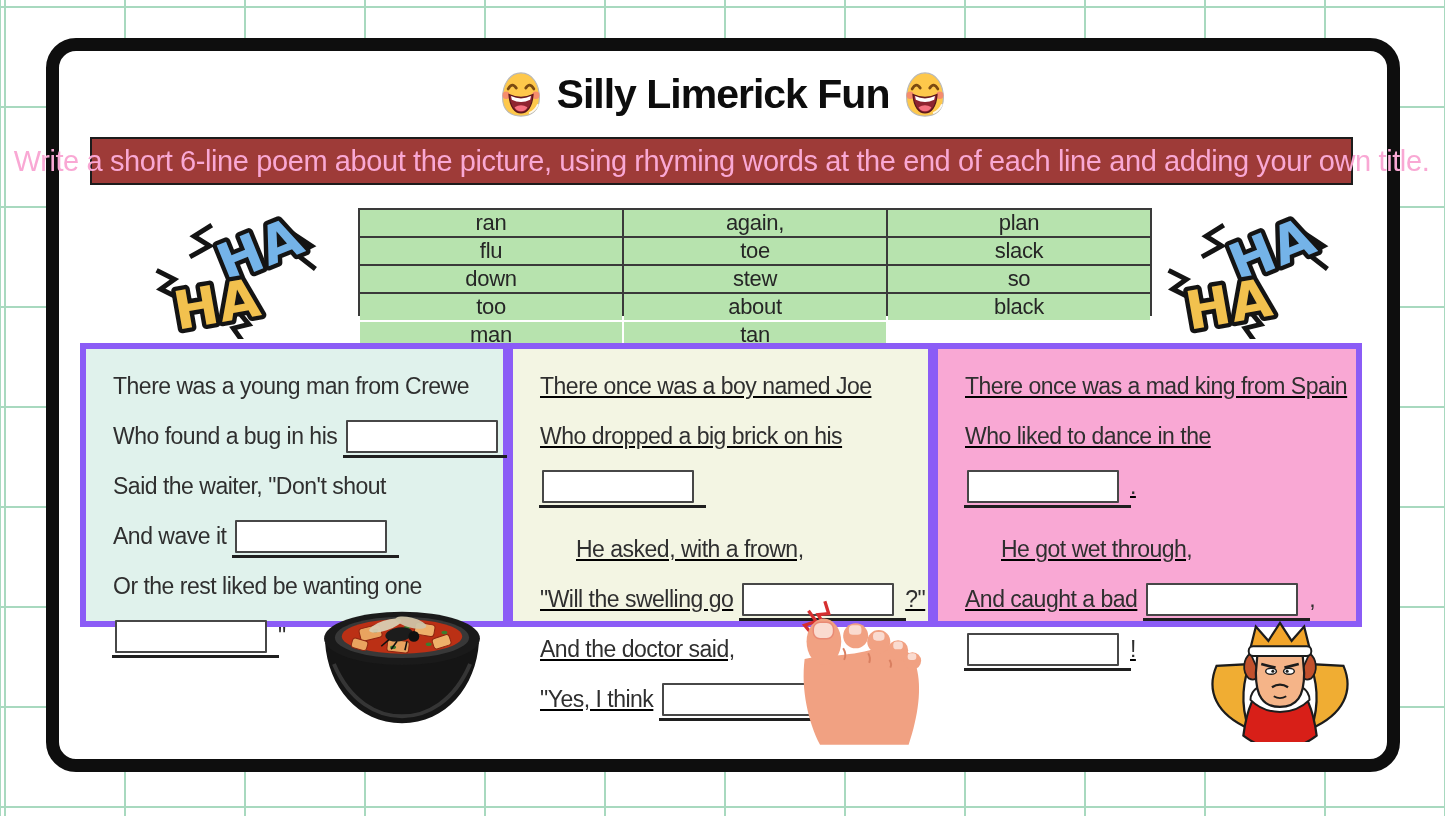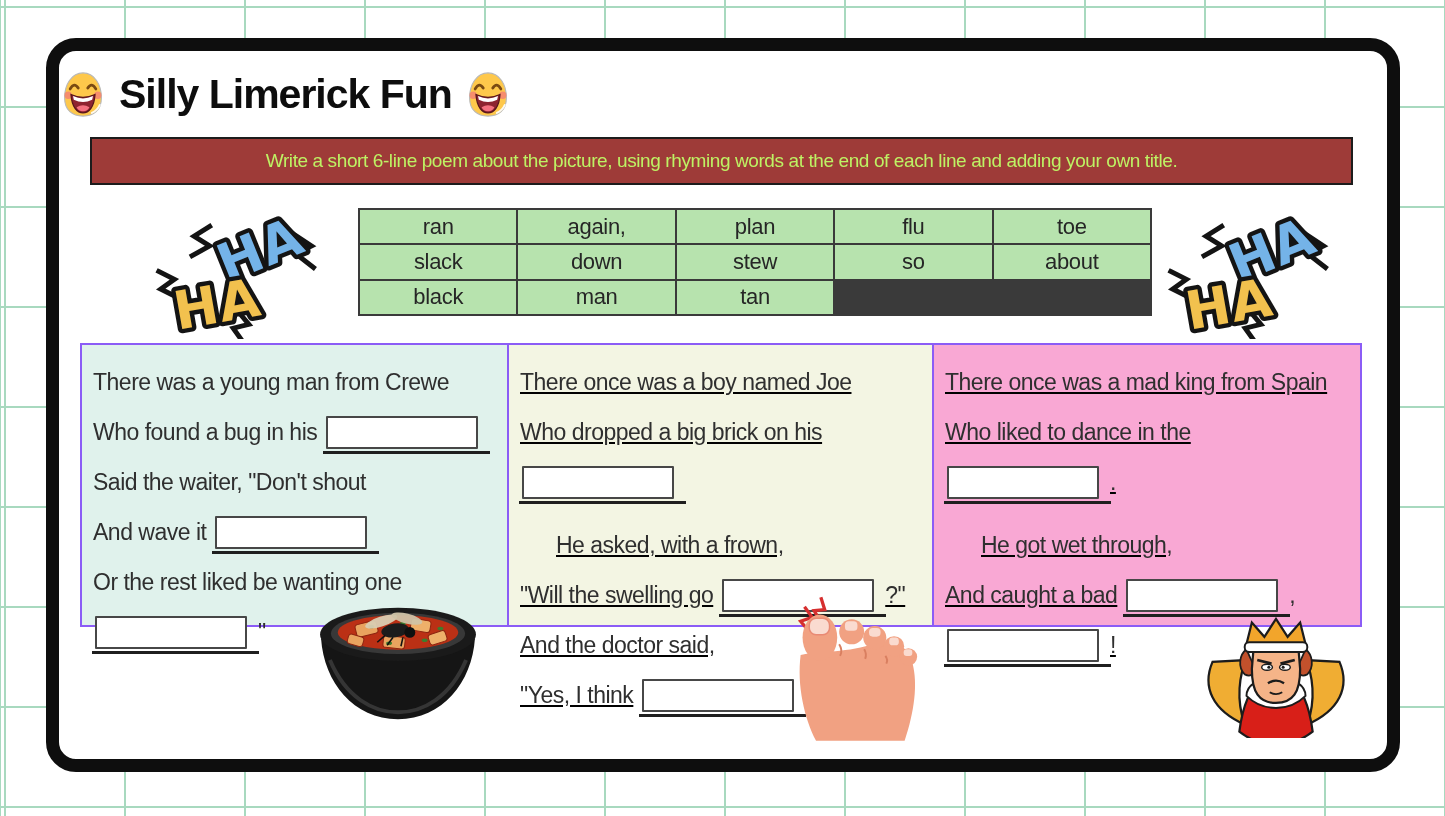--- a/index.html
+++ b/index.html
@@ -5,44 +5,44 @@
   html,body{margin:0;padding:0;}
   body{font-family:"Liberation Sans","DejaVu Sans",sans-serif;}
   .stage{position:relative;width:1445px;height:816px;overflow:hidden;background-color:#ffffff;
     background-image:
       repeating-linear-gradient(90deg,#a8d9bf 0px,#a8d9bf 2px,transparent 2px,transparent 120px),
       repeating-linear-gradient(180deg,#a8d9bf 0px,#a8d9bf 2px,transparent 2px,transparent 100px);
     background-position:4px 0px,0px 6px;}
   .card{position:absolute;left:46px;top:38px;width:1354px;height:734px;box-sizing:border-box;
     border:13px solid #0e0e0e;border-radius:30px;background:#ffffff;}
   
-  .title-row{position:absolute;left:0;top:8px;width:1328px;height:70px;display:flex;align-items:center;gap:12px;}
+  .title-row{position:absolute;left:0;top:8px;width:1328px;height:70px;display:flex;align-items:center;justify-content:center;gap:12px;}
   .page-title{font-size:41px;font-weight:bold;letter-spacing:-1px;color:#0d0d0d;white-space:nowrap;}
   .emoji{width:48px;height:51px;flex:0 0 auto;}
   
   .banner{position:absolute;left:31px;top:86px;width:1263px;height:48px;box-sizing:border-box;
     background:#9e3b38;border:2px solid #1c1c1c;display:flex;align-items:center;justify-content:center;}
-  .banner-text{color:#bef264;font-size:19px;letter-spacing:-0.4px;white-space:nowrap;}
+  .banner-text{color:#f9a8d4;font-size:29px;letter-spacing:-0.4px;white-space:nowrap;}
   
   .wordbank{position:absolute;left:299px;top:157px;width:794px;height:108px;box-sizing:border-box;
-    display:grid;grid-template-columns:repeat(5,1fr);grid-template-rows:repeat(3,1fr);
+    display:grid;grid-template-columns:repeat(3,1fr);grid-template-rows:repeat(3,1fr);
     border:2.5px solid #3a3a3a;background:#3a3a3a;gap:2px;}
   .wb-cell{background:#b7e3ae;display:flex;align-items:center;justify-content:center;
     font-size:22px;color:#262626;letter-spacing:-0.3px;}
   
   .sticker{position:absolute;width:188px;height:142px;}
   .sticker-left{left:89px;top:146px;}
   .sticker-right{left:1101px;top:146px;}
   .ha{font-family:"DejaVu Sans",sans-serif;font-weight:bold;font-size:54px;letter-spacing:1px;
     stroke:#141414;stroke-width:9px;paint-order:stroke;stroke-linejoin:round;}
   .ha-blue{fill:#74b3e8;}
   .ha-yellow{fill:#f2c14e;}
   
   .panels{position:absolute;left:21px;top:292px;display:flex;}
-  .panel{position:relative;box-sizing:border-box;height:284px;border:2px solid #8b5cf6;padding:12px 11px 0 11px;}
+  .panel{position:relative;box-sizing:border-box;height:284px;border:6px solid #8b5cf6;padding:12px 11px 0 27px;}
   .panel + .panel{margin-left:-2px;text-decoration:underline;}
   .panel-mint{width:429px;background:#e0f2ec;}
   .panel-cream{width:427px;background:#f3f5e3;}
   .panel-pink{width:430px;background:#f9a8d4;}
   .pline{display:flex;align-items:center;height:50px;gap:7px;white-space:nowrap;
     font-size:23px;letter-spacing:-0.5px;color:#2f2f2f;}
   .pline .post{margin-left:2px;}
   .gap-above{margin-top:13px;margin-left:36px;}
   
   .blank{position:relative;display:inline-block;width:152px;height:33px;flex:0 0 auto;margin:0 2px;}
@@ -110,20 +110,21 @@
     <div class="wordbank">
       <div class="wb-cell">ran</div>
       <div class="wb-cell">again,</div>
       <div class="wb-cell">plan</div>
       <div class="wb-cell">flu</div>
       <div class="wb-cell">toe</div>
       <div class="wb-cell">slack</div>
       <div class="wb-cell">down</div>
       <div class="wb-cell">stew</div>
       <div class="wb-cell">so</div>
+      <div class="wb-cell">too</div>
       <div class="wb-cell">about</div>
       <div class="wb-cell">black</div>
       <div class="wb-cell">man</div>
       <div class="wb-cell">tan</div>
     </div>
 
     <svg class="sticker sticker-right" viewBox="0 0 190 145">
       <g stroke="#141414" stroke-width="5" fill="none" stroke-linejoin="miter" stroke-linecap="square">
         <polyline points="62,30 46,40 62,50 44,60"></polyline>
         <polyline points="148,38 166,50 150,58 168,72"></polyline>

